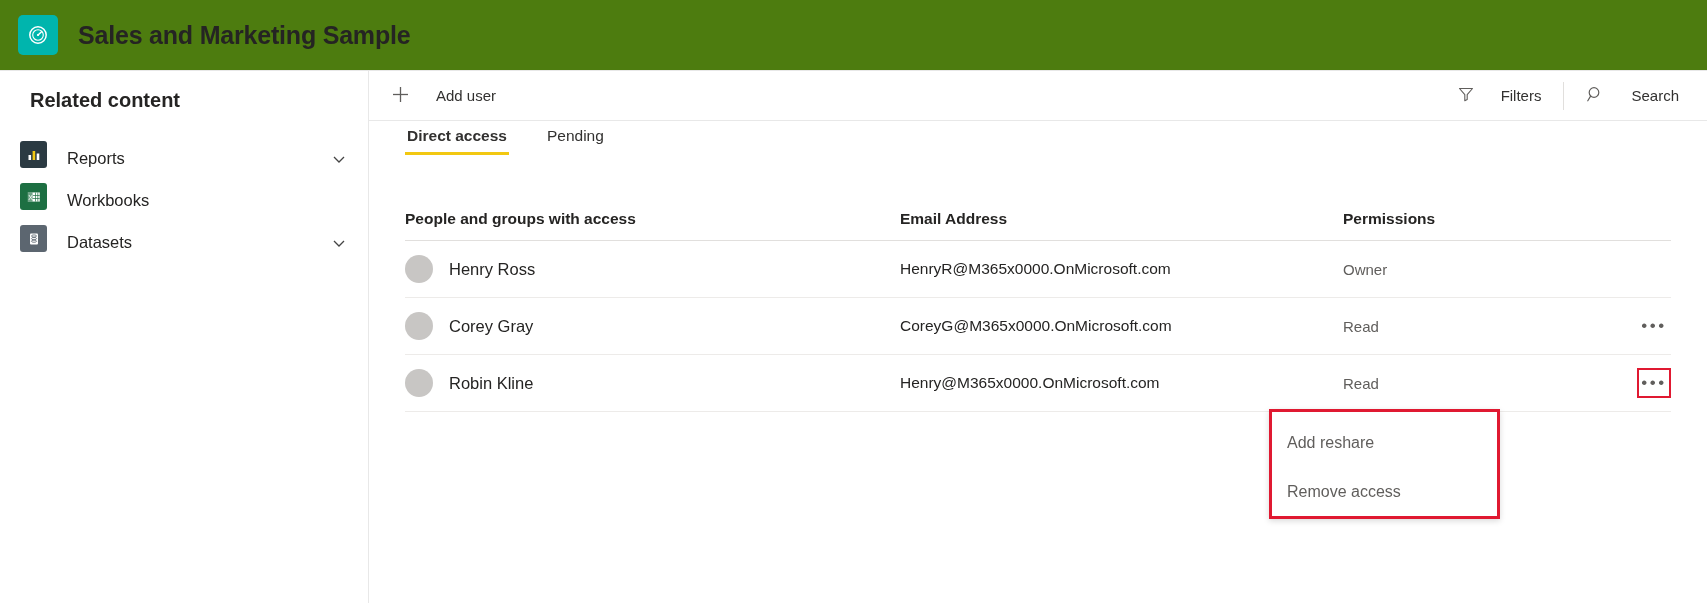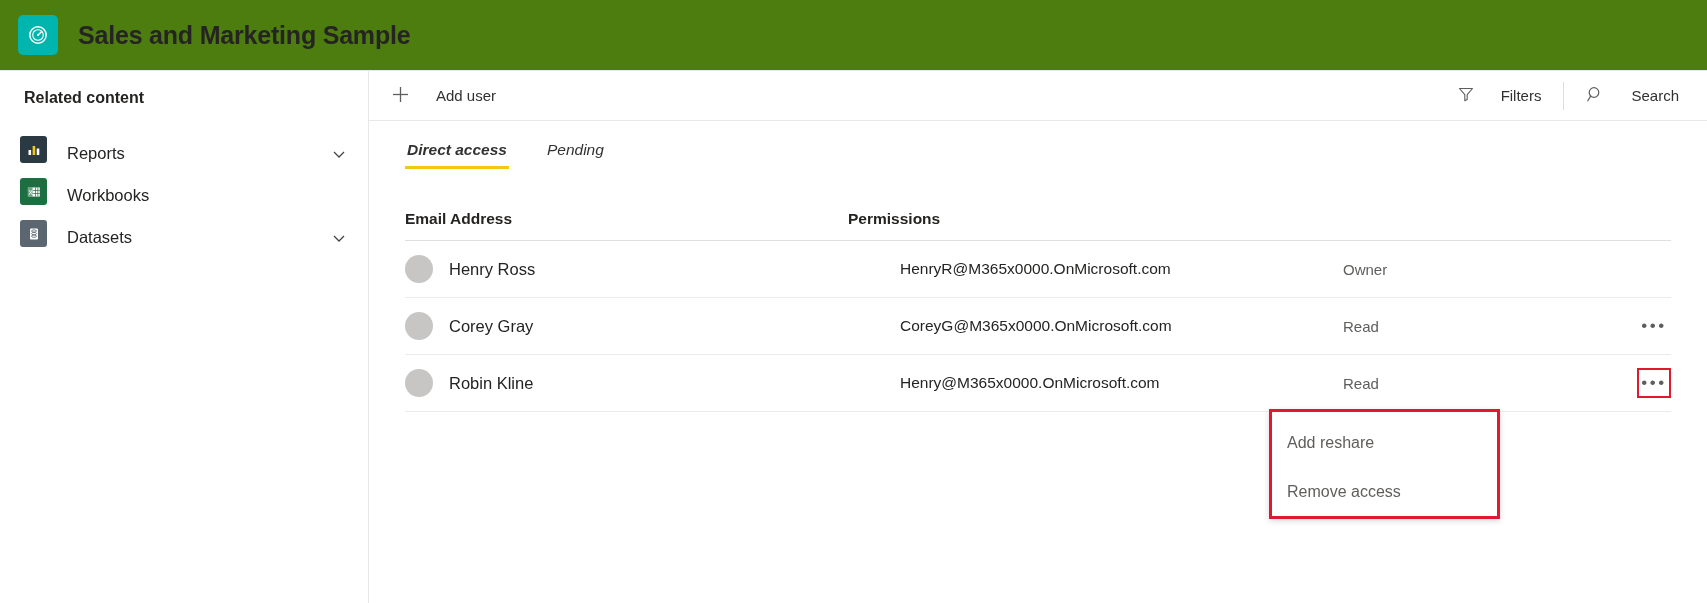--- a/index.html
+++ b/index.html
@@ -45,24 +45,24 @@
 
   
   .sidebar {
     width: 369px;
     flex: none;
     border-right: 1px solid #e8e8e8;
     padding-top: 18px;
     background: #fff;
   }
   .sidebar-title {
-    font-size: 16px;
+    font-size: 20px;
     font-weight: 700;
     color: #252423;
-    padding-left: 24px;
+    padding-left: 30px;
     margin-bottom: 14px;
   }
   .side-item {
     display: flex;
     align-items: flex-end;
     height: 42px;
     padding: 0 20px 0 20px;
     cursor: pointer;
   }
   .side-icon {
@@ -100,25 +100,24 @@
   .spacer { flex: 1; }
   .tb-divider {
     width: 1px; height: 28px;
     background: #e1dfdd;
     margin: 0 22px;
   }
 
   
   .tabs {
     display: flex;
-    align-items: center;
+    align-items: flex-start;
     padding-left: 36px;
     height: 56px;
     margin-top: 6px;
-    font-style: italic;
   }
   .tab {
     font-size: 15.5px;
     color: #323130;
     padding: 0 2px 10px 2px;
     margin-right: 36px;
     cursor: pointer;
     position: relative;
   }
   .tab.active { font-weight: 700; }
@@ -316,20 +315,21 @@
           <span>Direct access</span>
         </div>
         <div class="tab">
           <span>Pending</span>
         </div>
       </div>
 
       <div class="table">
 
         <div class="trow thead">
+          <div class="cell cell-name">People and groups with access</div>
           <div class="cell cell-email">Email Address</div>
           <div class="cell cell-perm">Permissions</div>
         </div>
 
         <div class="trow tbody-row">
           <div class="cell-name">
             <span class="avatar"></span>
             <span class="name-txt">Henry Ross</span>
           </div>
           <div class="cell-email email-txt">HenryR@M365x0000.OnMicrosoft.com</div>

